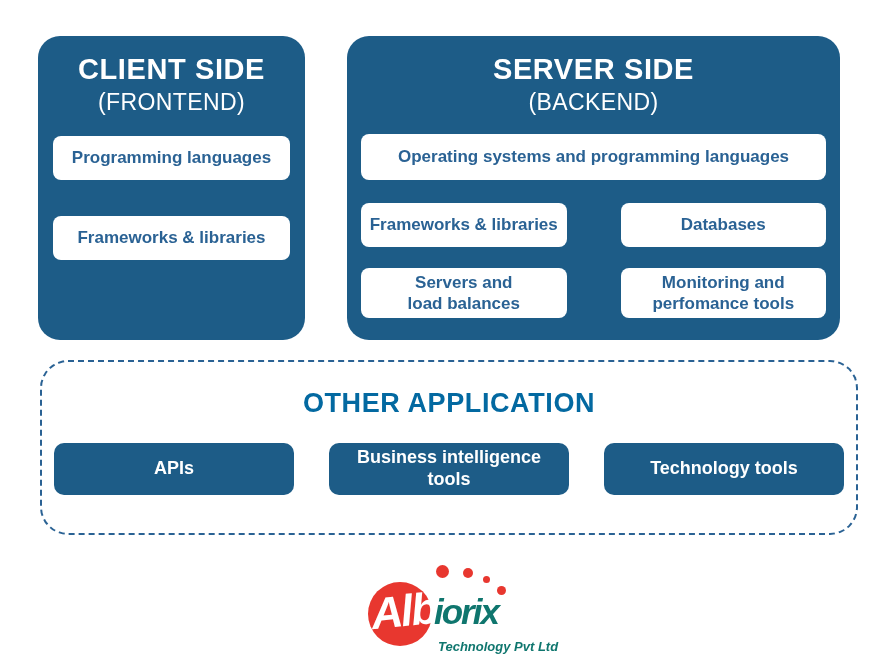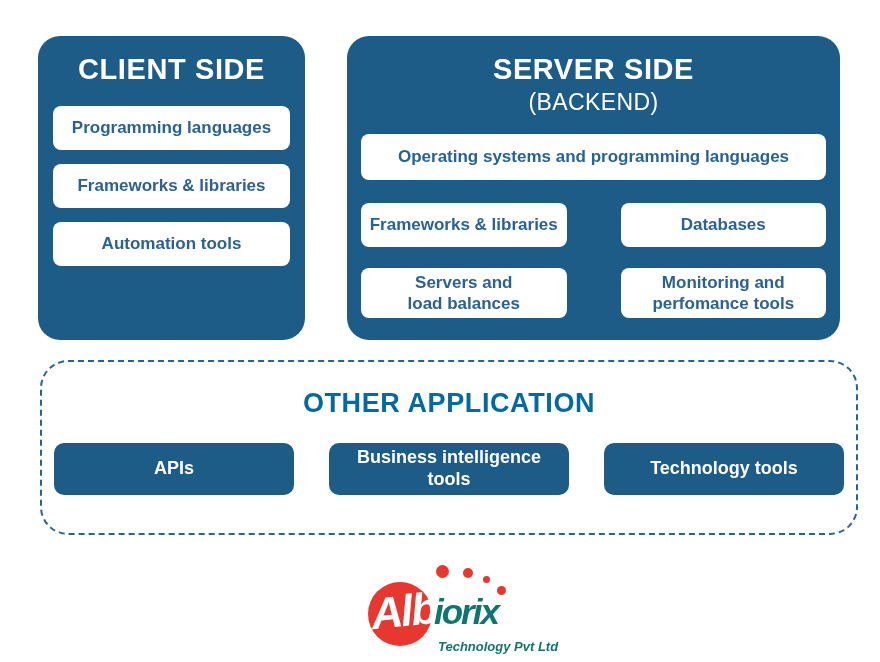--- a/index.html
+++ b/index.html
@@ -10,21 +10,21 @@
   .panel { position:absolute; background:#1d5c87; border-radius:22px; color:#ffffff; text-align:center; }
   .panel-client { left:28px; top:36px; width:267px; height:304px; }
   .panel-server { left:337px; top:36px; width:493px; height:304px; }
   .panel-title { margin:18px 0 0; font-size:29px; font-weight:800; letter-spacing:0.6px; line-height:1.1; }
   .panel-subtitle { font-size:23px; font-weight:400; margin-top:3px; letter-spacing:0.4px; }
 
   .white-box { background:#ffffff; border-radius:8px; color:#2a6294; font-weight:700; font-size:17px;
                display:flex; align-items:center; justify-content:center; text-align:center;
                white-space:pre-line; line-height:1.25; }
 
-  .client-items { margin:20px 15px 0; display:flex; flex-direction:column; gap:14px; }
+  .client-items { margin:20px 15px 0; display:flex; flex-direction:column; gap:36px; }
   .client-items .white-box { height:44px; }
 
   .server-wide { margin:18px 14px 0; height:46px; }
   .server-grid { margin:23px 14px 0; display:grid; grid-template-columns:1fr 1fr; column-gap:54px; row-gap:21px; }
   .server-grid .white-box { min-height:44px; }
   .server-grid .white-box.tall { min-height:50px; }
 
   
   .other { position:absolute; left:30px; top:360px; width:818px; height:175px;
            border:2px dashed #2a6294; border-radius:28px; box-sizing:border-box; background:#ffffff; }
@@ -48,24 +48,24 @@
   .d3 { left:121px; top:18px; width:7px;  height:7px; }
   .d4 { left:135px; top:28px; width:9px;  height:9px; }
 </style>
 </head>
 <body>
 
 <div class="canvas">
 
   <section class="panel panel-client">
     <h2 class="panel-title">CLIENT SIDE</h2>
+    <div class="panel-subtitle">(FRONTEND)</div>
     <div class="client-items">
       <div class="white-box">Programming languages</div>
       <div class="white-box">Frameworks &amp; libraries</div>
-      <div class="white-box">Automation tools</div>
     </div>
   </section>
 
   <section class="panel panel-server">
     <h2 class="panel-title">SERVER SIDE</h2>
     <div class="panel-subtitle">(BACKEND)</div>
     <div class="white-box server-wide">Operating systems and programming languages</div>
     <div class="server-grid">
       <div class="white-box">Frameworks &amp; libraries</div>
       <div class="white-box">Databases</div>

